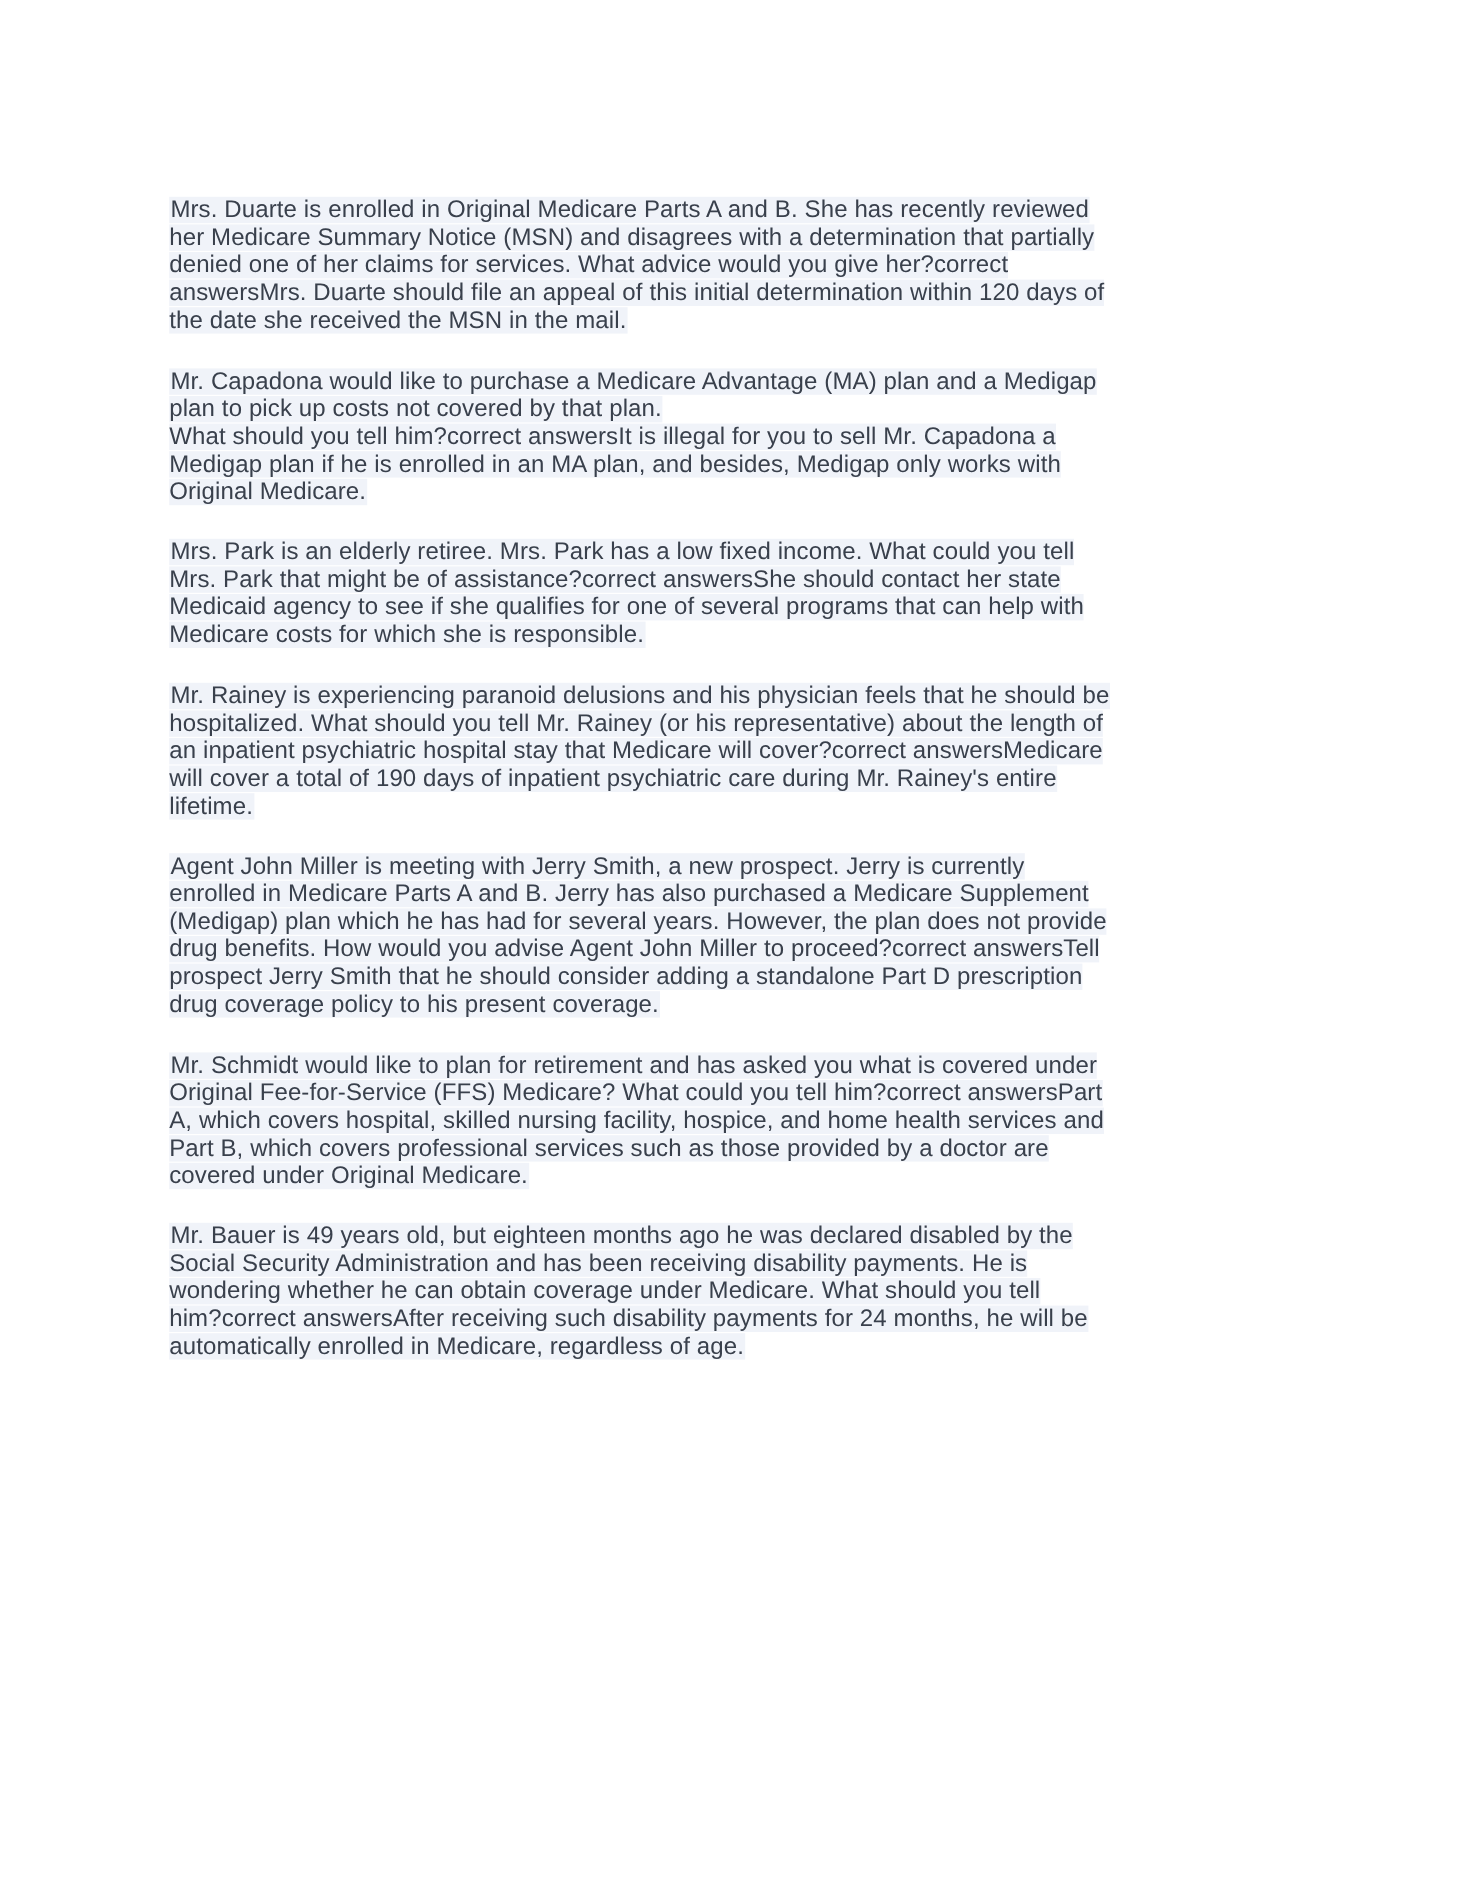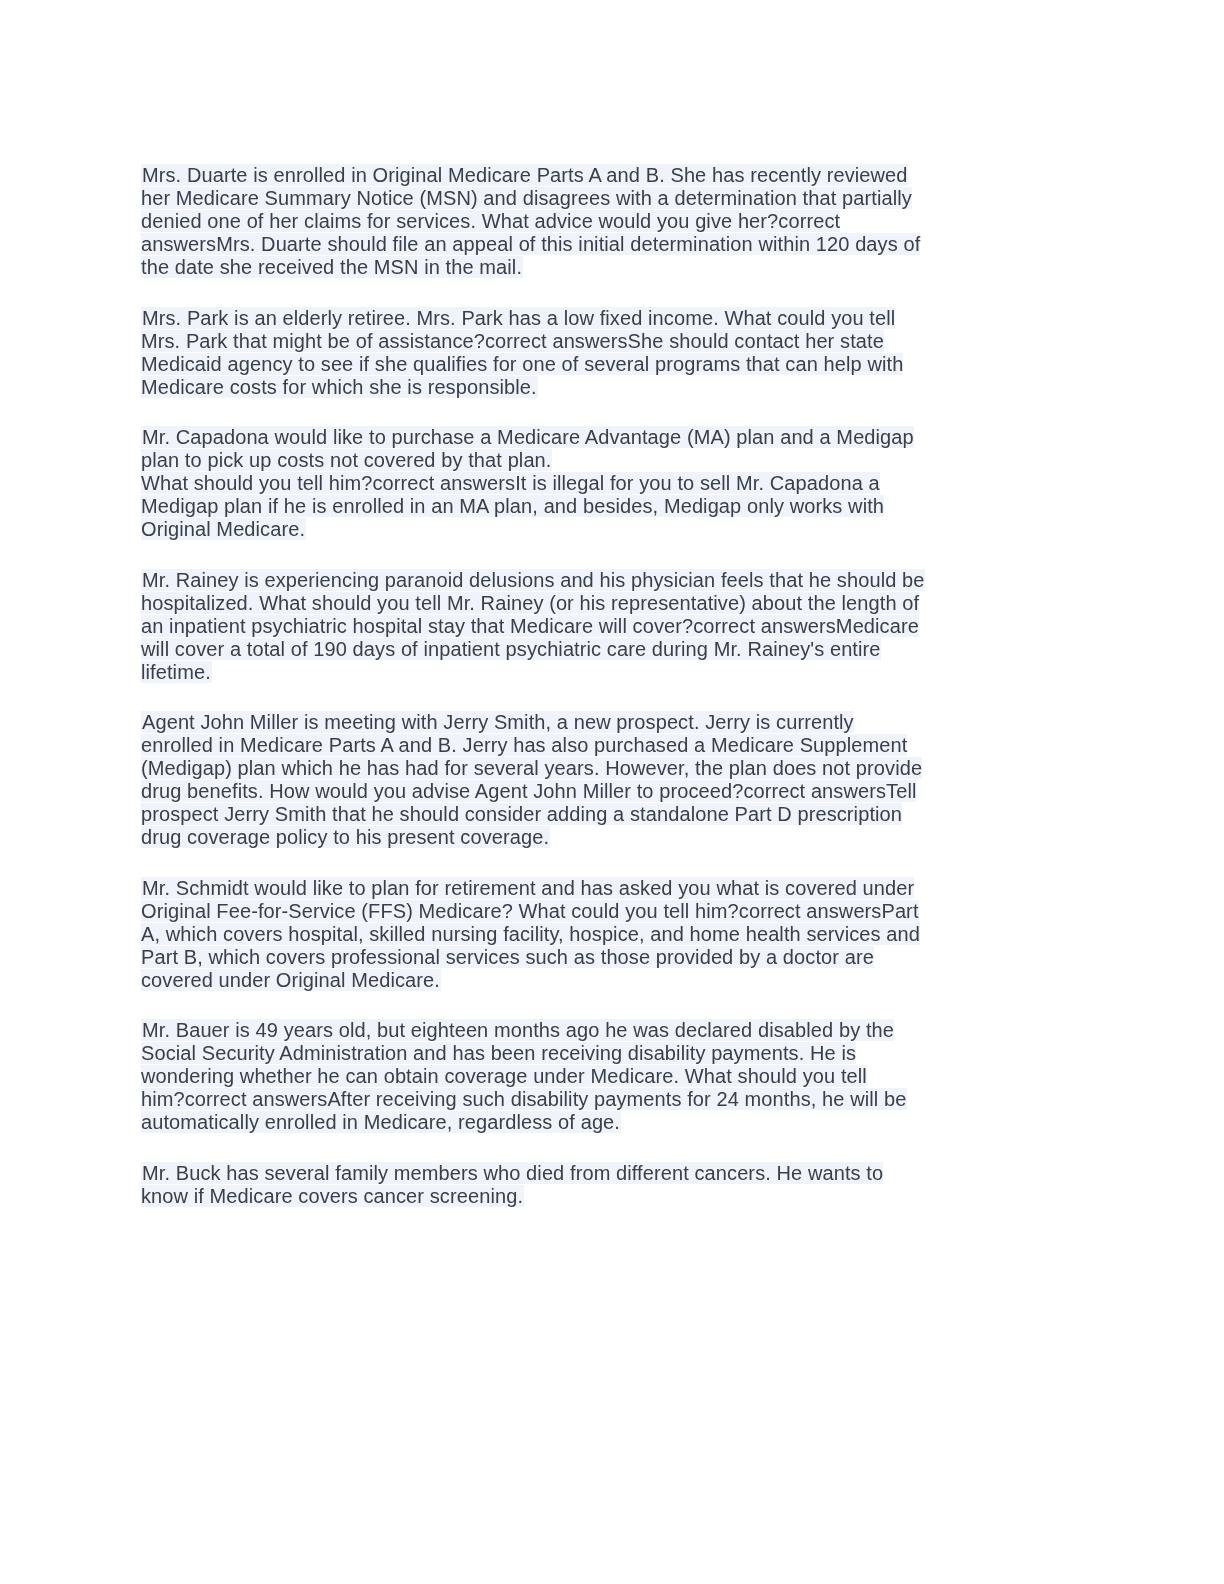--- a/index.html
+++ b/index.html
@@ -36,29 +36,29 @@
 </head>
 <body>
 
 <div class="page">
   <main class="doc-body">
       <p class="para"><span class="hl">Mrs. Duarte is enrolled in Original Medicare Parts A and B. She has recently reviewed
 her Medicare Summary Notice (MSN) and disagrees with a determination that partially
 denied one of her claims for services. What advice would you give her?correct
 answersMrs. Duarte should file an appeal of this initial determination within 120 days of
 the date she received the MSN in the mail.</span></p>
-      <p class="para"><span class="hl">Mrs. Park is an elderly retiree. Mrs. Park has a low fixed income. What could you tell
-Mrs. Park that might be of assistance?correct answersShe should contact her state
-Medicaid agency to see if she qualifies for one of several programs that can help with
-Medicare costs for which she is responsible.</span></p>
       <p class="para"><span class="hl">Mr. Capadona would like to purchase a Medicare Advantage (MA) plan and a Medigap
 plan to pick up costs not covered by that plan.
 What should you tell him?correct answersIt is illegal for you to sell Mr. Capadona a
 Medigap plan if he is enrolled in an MA plan, and besides, Medigap only works with
 Original Medicare.</span></p>
+      <p class="para"><span class="hl">Mrs. Park is an elderly retiree. Mrs. Park has a low fixed income. What could you tell
+Mrs. Park that might be of assistance?correct answersShe should contact her state
+Medicaid agency to see if she qualifies for one of several programs that can help with
+Medicare costs for which she is responsible.</span></p>
       <p class="para"><span class="hl">Mr. Rainey is experiencing paranoid delusions and his physician feels that he should be
 hospitalized. What should you tell Mr. Rainey (or his representative) about the length of
 an inpatient psychiatric hospital stay that Medicare will cover?correct answersMedicare
 will cover a total of 190 days of inpatient psychiatric care during Mr. Rainey's entire
 lifetime.</span></p>
       <p class="para"><span class="hl">Agent John Miller is meeting with Jerry Smith, a new prospect. Jerry is currently
 enrolled in Medicare Parts A and B. Jerry has also purchased a Medicare Supplement
 (Medigap) plan which he has had for several years. However, the plan does not provide
 drug benefits. How would you advise Agent John Miller to proceed?correct answersTell
 prospect Jerry Smith that he should consider adding a standalone Part D prescription
@@ -66,16 +66,14 @@
       <p class="para"><span class="hl">Mr. Schmidt would like to plan for retirement and has asked you what is covered under
 Original Fee-for-Service (FFS) Medicare? What could you tell him?correct answersPart
 A, which covers hospital, skilled nursing facility, hospice, and home health services and
 Part B, which covers professional services such as those provided by a doctor are
 covered under Original Medicare.</span></p>
       <p class="para"><span class="hl">Mr. Bauer is 49 years old, but eighteen months ago he was declared disabled by the
 Social Security Administration and has been receiving disability payments. He is
 wondering whether he can obtain coverage under Medicare. What should you tell
 him?correct answersAfter receiving such disability payments for 24 months, he will be
 automatically enrolled in Medicare, regardless of age.</span></p>
-      <p class="para"><span class="hl">Mr. Buck has several family members who died from different cancers. He wants to
-know if Medicare covers cancer screening.</span></p>
     </main>
 </div>
 
 </body></html>

